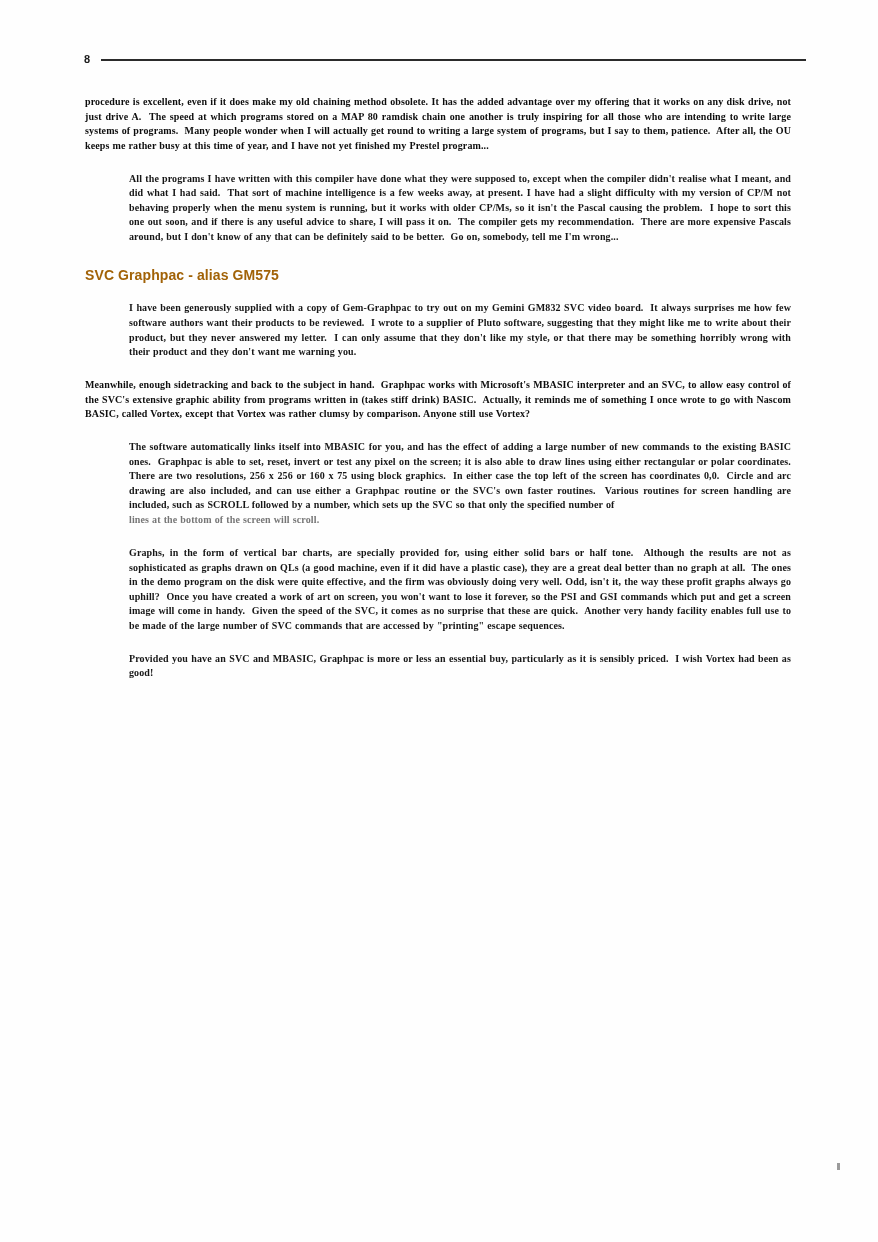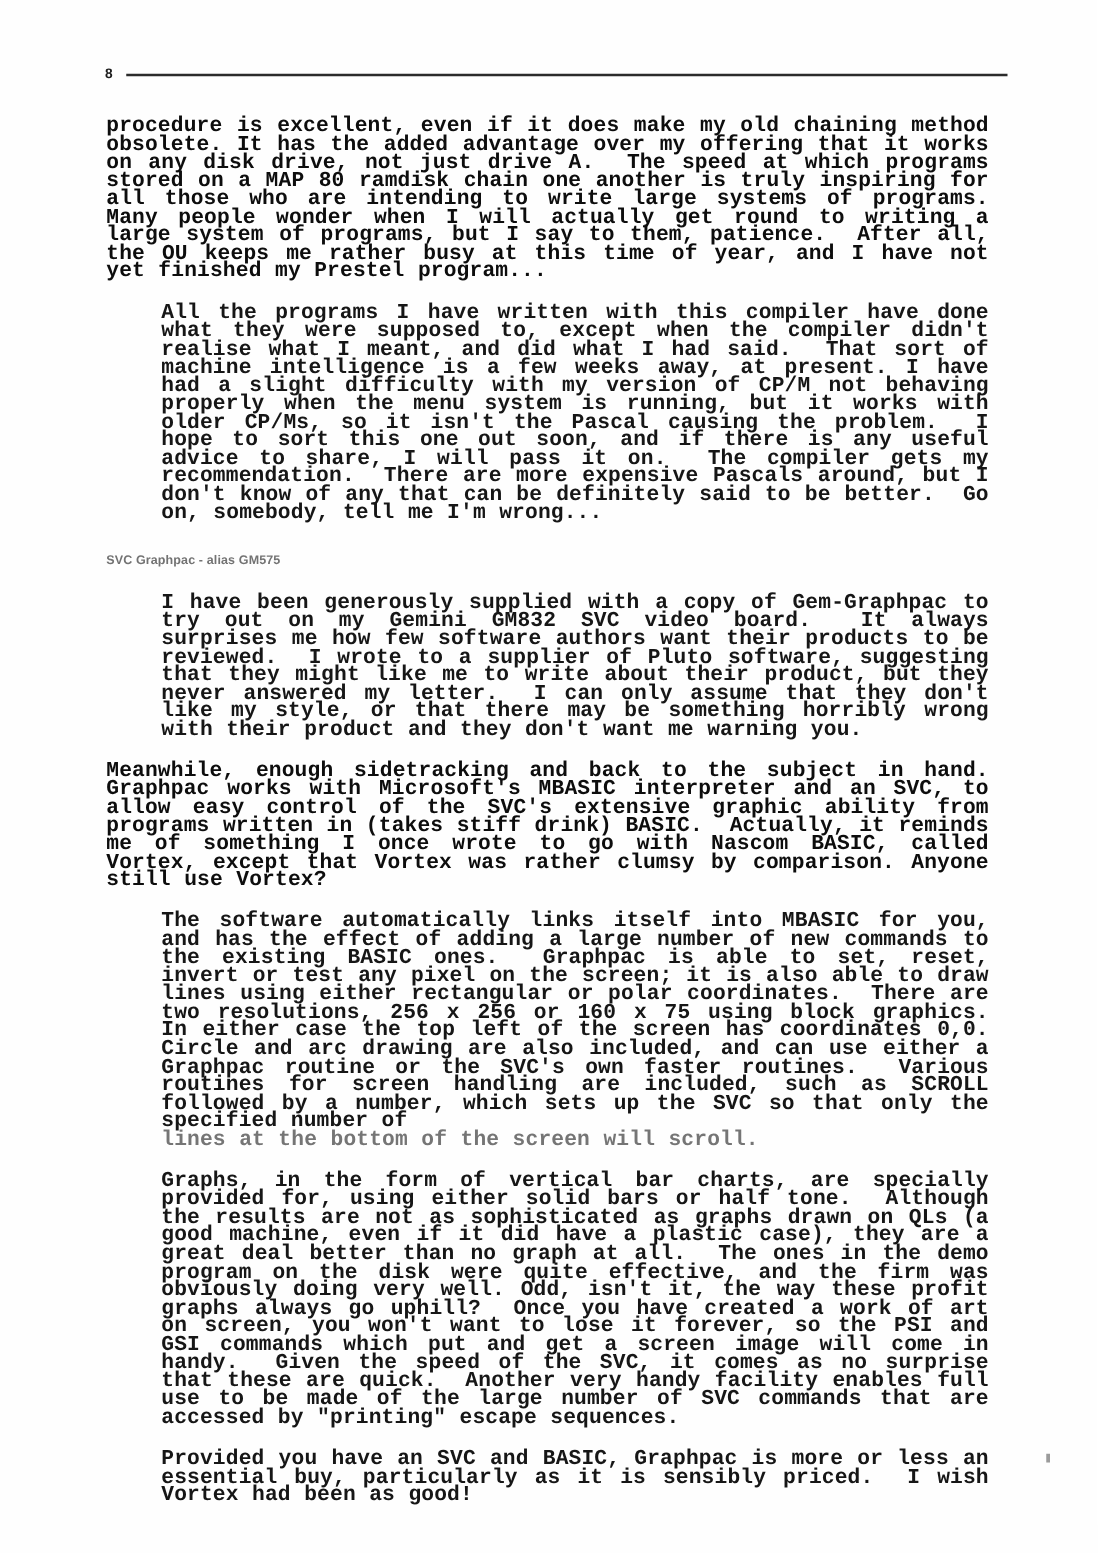--- a/index.html
+++ b/index.html
@@ -50,44 +50,44 @@
 
   
   .content {
     position: absolute;
     left: 85px;
     top: 95px;
     width: 706px;
   }
 
   .para {
-    font-family: Liberation Mono, monospace;
-    font-size: 17px;
+    font-family: Liberation Serif, serif;
+    font-size: 10px;
     line-height: 14.55px;
     color: #141414;
     text-align: justify;
     text-align-last: left;
     font-weight: bold;
     letter-spacing: 0.12px;
     word-spacing: 0.4px;
     margin: 0 0 11.5px 0;
     white-space: pre-wrap;
     -webkit-font-smoothing: none;
   }
 
   
   .para.ink-strong { color: #0d0d0d; }
   .para.ink-normal { color: #161616; margin-left: 44px; }
 
   .subhead {
     font-family: "Liberation Sans", sans-serif;
     font-weight: bold;
-    font-size: 10px;
+    font-size: 14px;
     line-height: 16px;
-    color: #737373;
+    color: #a16207;
     letter-spacing: 0.1px;
     margin: 0 0 11.5px 0;
   }
 
   
   .gap-sm { height: 7px; }
   .gap-md { height: 11px; }
 
   
   .faded-line {
@@ -140,19 +140,19 @@
     <div class="gap-sm"></div>
 
     <p class="para ink-normal"><span>The software automatically links itself into MBASIC for you, and has the effect of adding a large number of new commands to the existing BASIC ones.  Graphpac is able to set, reset, invert or test any pixel on the screen; it is also able to draw lines using either rectangular or polar coordinates.  There are two resolutions, 256 x 256 or 160 x 75 using block graphics.  In either case the top left of the screen has coordinates 0,0.  Circle and arc drawing are also included, and can use either a Graphpac routine or the SVC's own faster routines.  Various routines for screen handling are included, such as SCROLL followed by a number, which sets up the SVC so that only the specified number of</span><span class="faded-line">lines at the bottom of the screen will scroll.</span></p>
 
     <div class="gap-sm"></div>
 
     <p class="para ink-normal">Graphs, in the form of vertical bar charts, are specially provided for, using either solid bars or half tone.  Although the results are not as sophisticated as graphs drawn on QLs (a good machine, even if it did have a plastic case), they are a great deal better than no graph at all.  The ones in the demo program on the disk were quite effective, and the firm was obviously doing very well. Odd, isn't it, the way these profit graphs always go uphill?  Once you have created a work of art on screen, you won't want to lose it forever, so the PSI and GSI commands which put and get a screen image will come in handy.  Given the speed of the SVC, it comes as no surprise that these are quick.  Another very handy facility enables full use to be made of the large number of SVC commands that are accessed by "printing" escape sequences.</p>
 
     <div class="gap-sm"></div>
 
-    <p class="para ink-normal">Provided you have an SVC and BASIC, Graphpac is more or less an essential buy, particularly as it is sensibly priced.  I wish Vortex had been as good!</p>
+    <p class="para ink-normal">Provided you have an SVC and MBASIC, Graphpac is more or less an essential buy, particularly as it is sensibly priced.  I wish Vortex had been as good!</p>
 
   </div>
 
   <div class="speck"></div>
 
 </div>
 
 </body></html>

